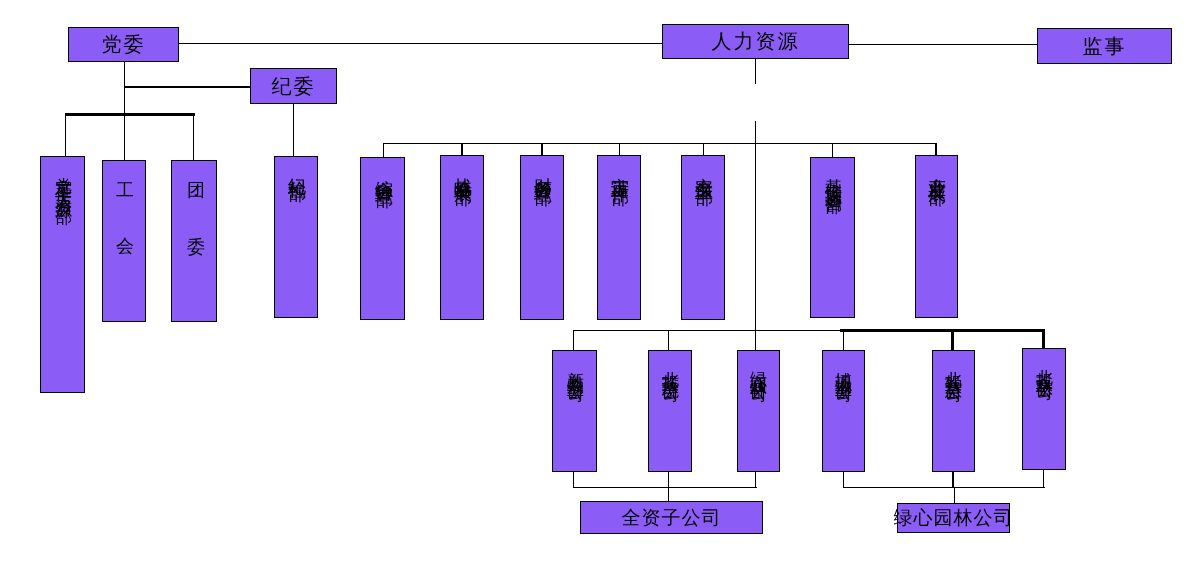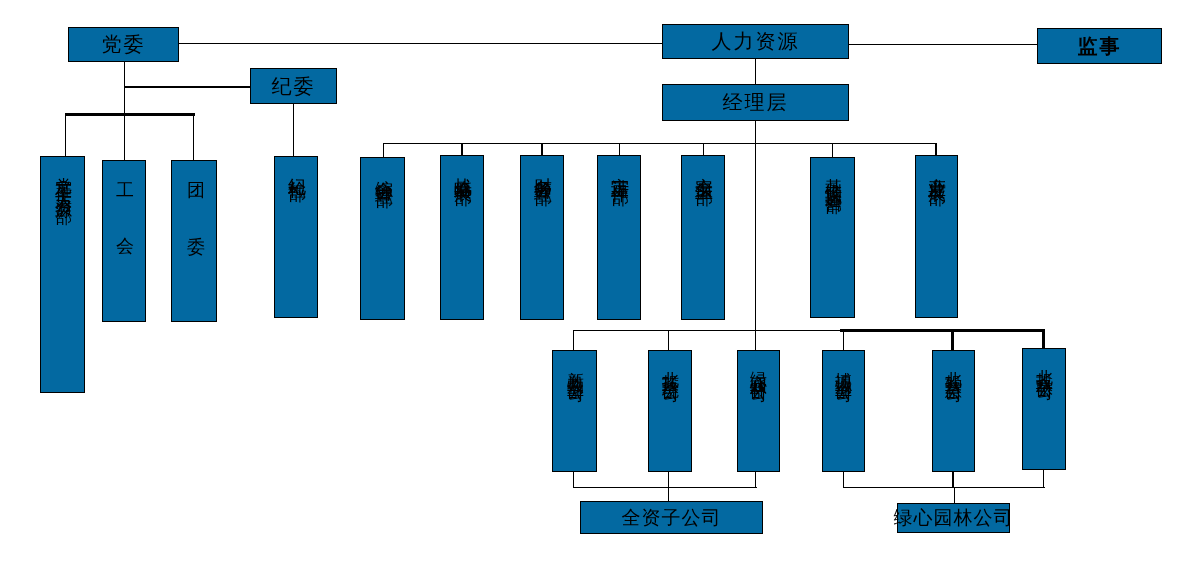--- a/index.html
+++ b/index.html
@@ -9,21 +9,21 @@
     height: 563px;
     background: #ffffff;
     font-family: "Liberation Sans", "DejaVu Sans", sans-serif;
     color: #000000;
     overflow: hidden;
   }
   .node {
     position: absolute;
     box-sizing: border-box;
     border: 1.5px solid #000000;
-    background: #0369a1;
+    background: #8b5cf6;
     color: #000000;
   }
   .hbox {
     display: flex;
     align-items: center;
     justify-content: center;
     font-size: 20px;
     letter-spacing: 2px;
     white-space: nowrap;
   }
@@ -78,23 +78,22 @@
   <div class="ln" style="left:572.5px; top:486.5px; width:184px; height:1.5px;"></div>
   <div class="ln" style="left:667.5px; top:486.5px; width:1.5px; height:15px;"></div>
   <div class="ln" style="left:842.5px; top:472px; width:1.5px; height:16px;"></div>
   <div class="ln" style="left:952px; top:472px; width:1.5px; height:16px;"></div>
   <div class="ln" style="left:1042.5px; top:470px; width:1.5px; height:18px;"></div>
   <div class="ln" style="left:842.5px; top:486.5px; width:202px; height:1.5px;"></div>
   <div class="ln" style="left:953.5px; top:486.5px; width:1.5px; height:17px;"></div>
 
   <div class="node hbox" style="left:68px; top:27px; width:111px; height:35px;">党委</div>
   <div class="node hbox" style="left:662px; top:24px; width:187px; height:35px;">人力资源</div>
-  <div class="node hbox" style="left:1037px; top:28px; width:125px; height:36px;font-weight:bold;">监事</div>
+  <div class="node hbox" style="left:1037px; top:28px; width:135px; height:36px;">监事</div>
   <div class="node hbox" style="left:250px; top:68px; width:87px; height:36px;">纪委</div>
-  <div class="node hbox" style="left:662px; top:84px; width:187px; height:37px;">经理层</div>
 
   <div class="node vbox tight" style="left:40px; top:156px; width:45px; height:237px;">党群工作（人力资源）部</div>
   <div class="node vbox spread" style="left:102px; top:160px; width:44px; height:162px;">工会</div>
   <div class="node vbox spread" style="left:171px; top:160px; width:46px; height:162px;">团委</div>
   <div class="node vbox" style="left:274px; top:156px; width:44px; height:162px;">纪检部</div>
 
   <div class="node vbox" style="left:360px; top:157px; width:45px; height:163px;">综合管理部</div>
   <div class="node vbox" style="left:440px; top:155px; width:44px; height:165px;">战略发展部</div>
   <div class="node vbox" style="left:520px; top:155px; width:44px; height:165px;">财务管理部</div>
   <div class="node vbox" style="left:597px; top:155px; width:44px; height:165px;">审计工作部</div>

